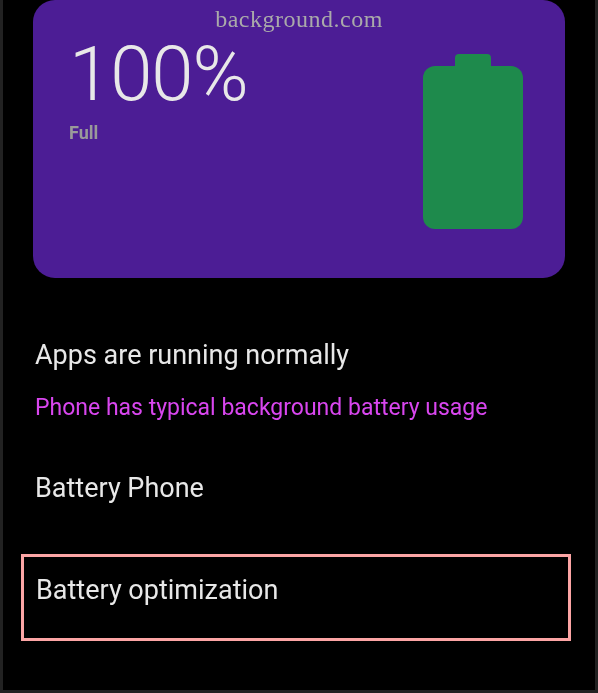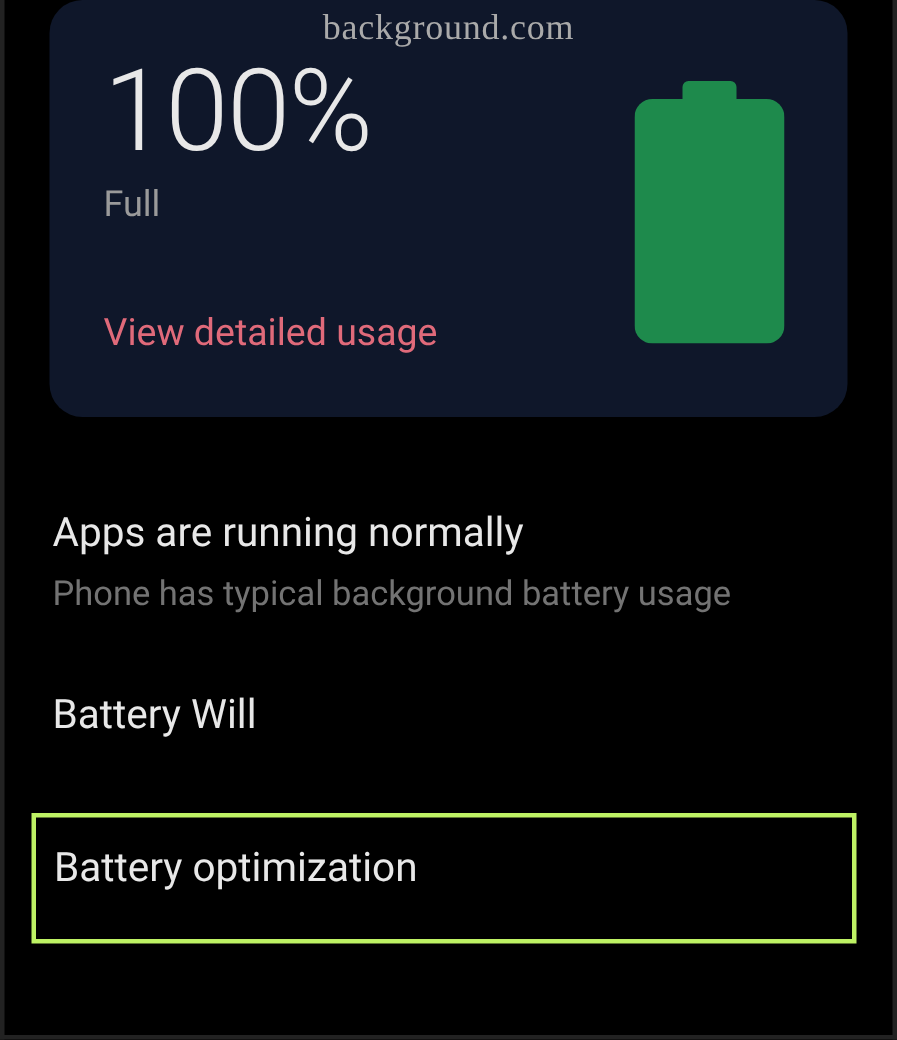--- a/index.html
+++ b/index.html
@@ -24,21 +24,21 @@
       left: 50%;
       transform: translateX(-50%);
       color: #aaa;
       font-family: Georgia, 'Times New Roman', serif;
       font-size: 24px;
       letter-spacing: 0.5px;
       z-index: 10;
     }
     .battery-card {
       margin: 0 30px 0 30px;
-      background: #0f172a;
+      background: #4c1d95;
       border-radius: 22px;
       padding: 36px 36px 40px 36px;
       display: flex;
       justify-content: space-between;
       align-items: flex-start;
       position: relative;
       height: 278px;
     }
     .battery-info {
       display: flex;
@@ -46,22 +46,22 @@
     }
     .battery-percent {
       color: #e8e8e8;
       font-size: 76px;
       font-weight: 300;
       line-height: 1;
       letter-spacing: -1px;
     }
     .battery-status {
       color: #9a9a9a;
-      font-size: 24px;
-      font-weight: 400;
+      font-size: 18px;
+      font-weight: 700;
       margin-top: 10px;
     }
     .detailed-link {
       color: #e06a7a;
       font-size: 25px;
       font-weight: 400;
       margin-top: 58px;
       cursor: pointer;
     }
     .battery-icon-wrap {
@@ -74,57 +74,56 @@
     .setting-item {
       margin-bottom: 48px;
     }
     .setting-title {
       color: #e8e8e8;
       font-size: 27px;
       font-weight: 400;
       line-height: 1.3;
     }
     .setting-subtitle {
-      color: #737373;
+      color: #d946ef;
       font-size: 23px;
       font-weight: 400;
-      margin-top: 8px;
+      margin-top: 20px;
       line-height: 1.3;
     }
     .highlighted {
-      border: 3px solid #bef264;
+      border: 3px solid #fca5a5;
       padding: 16px 12px 30px 12px;
       margin-left: -14px;
       margin-right: -8px;
       margin-bottom: 0;
     }
   </style>
 </head>
 <body>
 
 <div class="watermark">background.com</div>
 
 <div class="battery-card">
   <div class="battery-info">
     <div class="battery-percent">100%</div>
     <div class="battery-status">Full</div>
-    <div class="detailed-link">View detailed usage</div>
   </div>
   <div class="battery-icon-wrap">
     <svg width="100" height="175" viewBox="0 0 100 175">
       <rect x="32" y="0" width="36" height="16" rx="4" fill="#1e8a4c"></rect>
       <rect x="0" y="12" width="100" height="163" rx="12" fill="#1e8a4c"></rect>
     </svg>
   </div>
 </div>
 
 <div class="settings-list">
   <div class="setting-item">
     <div class="setting-title">Apps are running normally</div>
     <div class="setting-subtitle">Phone has typical background battery usage</div>
   </div>
   <div class="setting-item">
-    <div class="setting-title">Battery Will</div>
+    <div class="setting-title">Battery Phone</div>
   </div>
   <div class="setting-item highlighted">
     <div class="setting-title">Battery optimization</div>
   </div>
 </div>
 
 </body></html>

